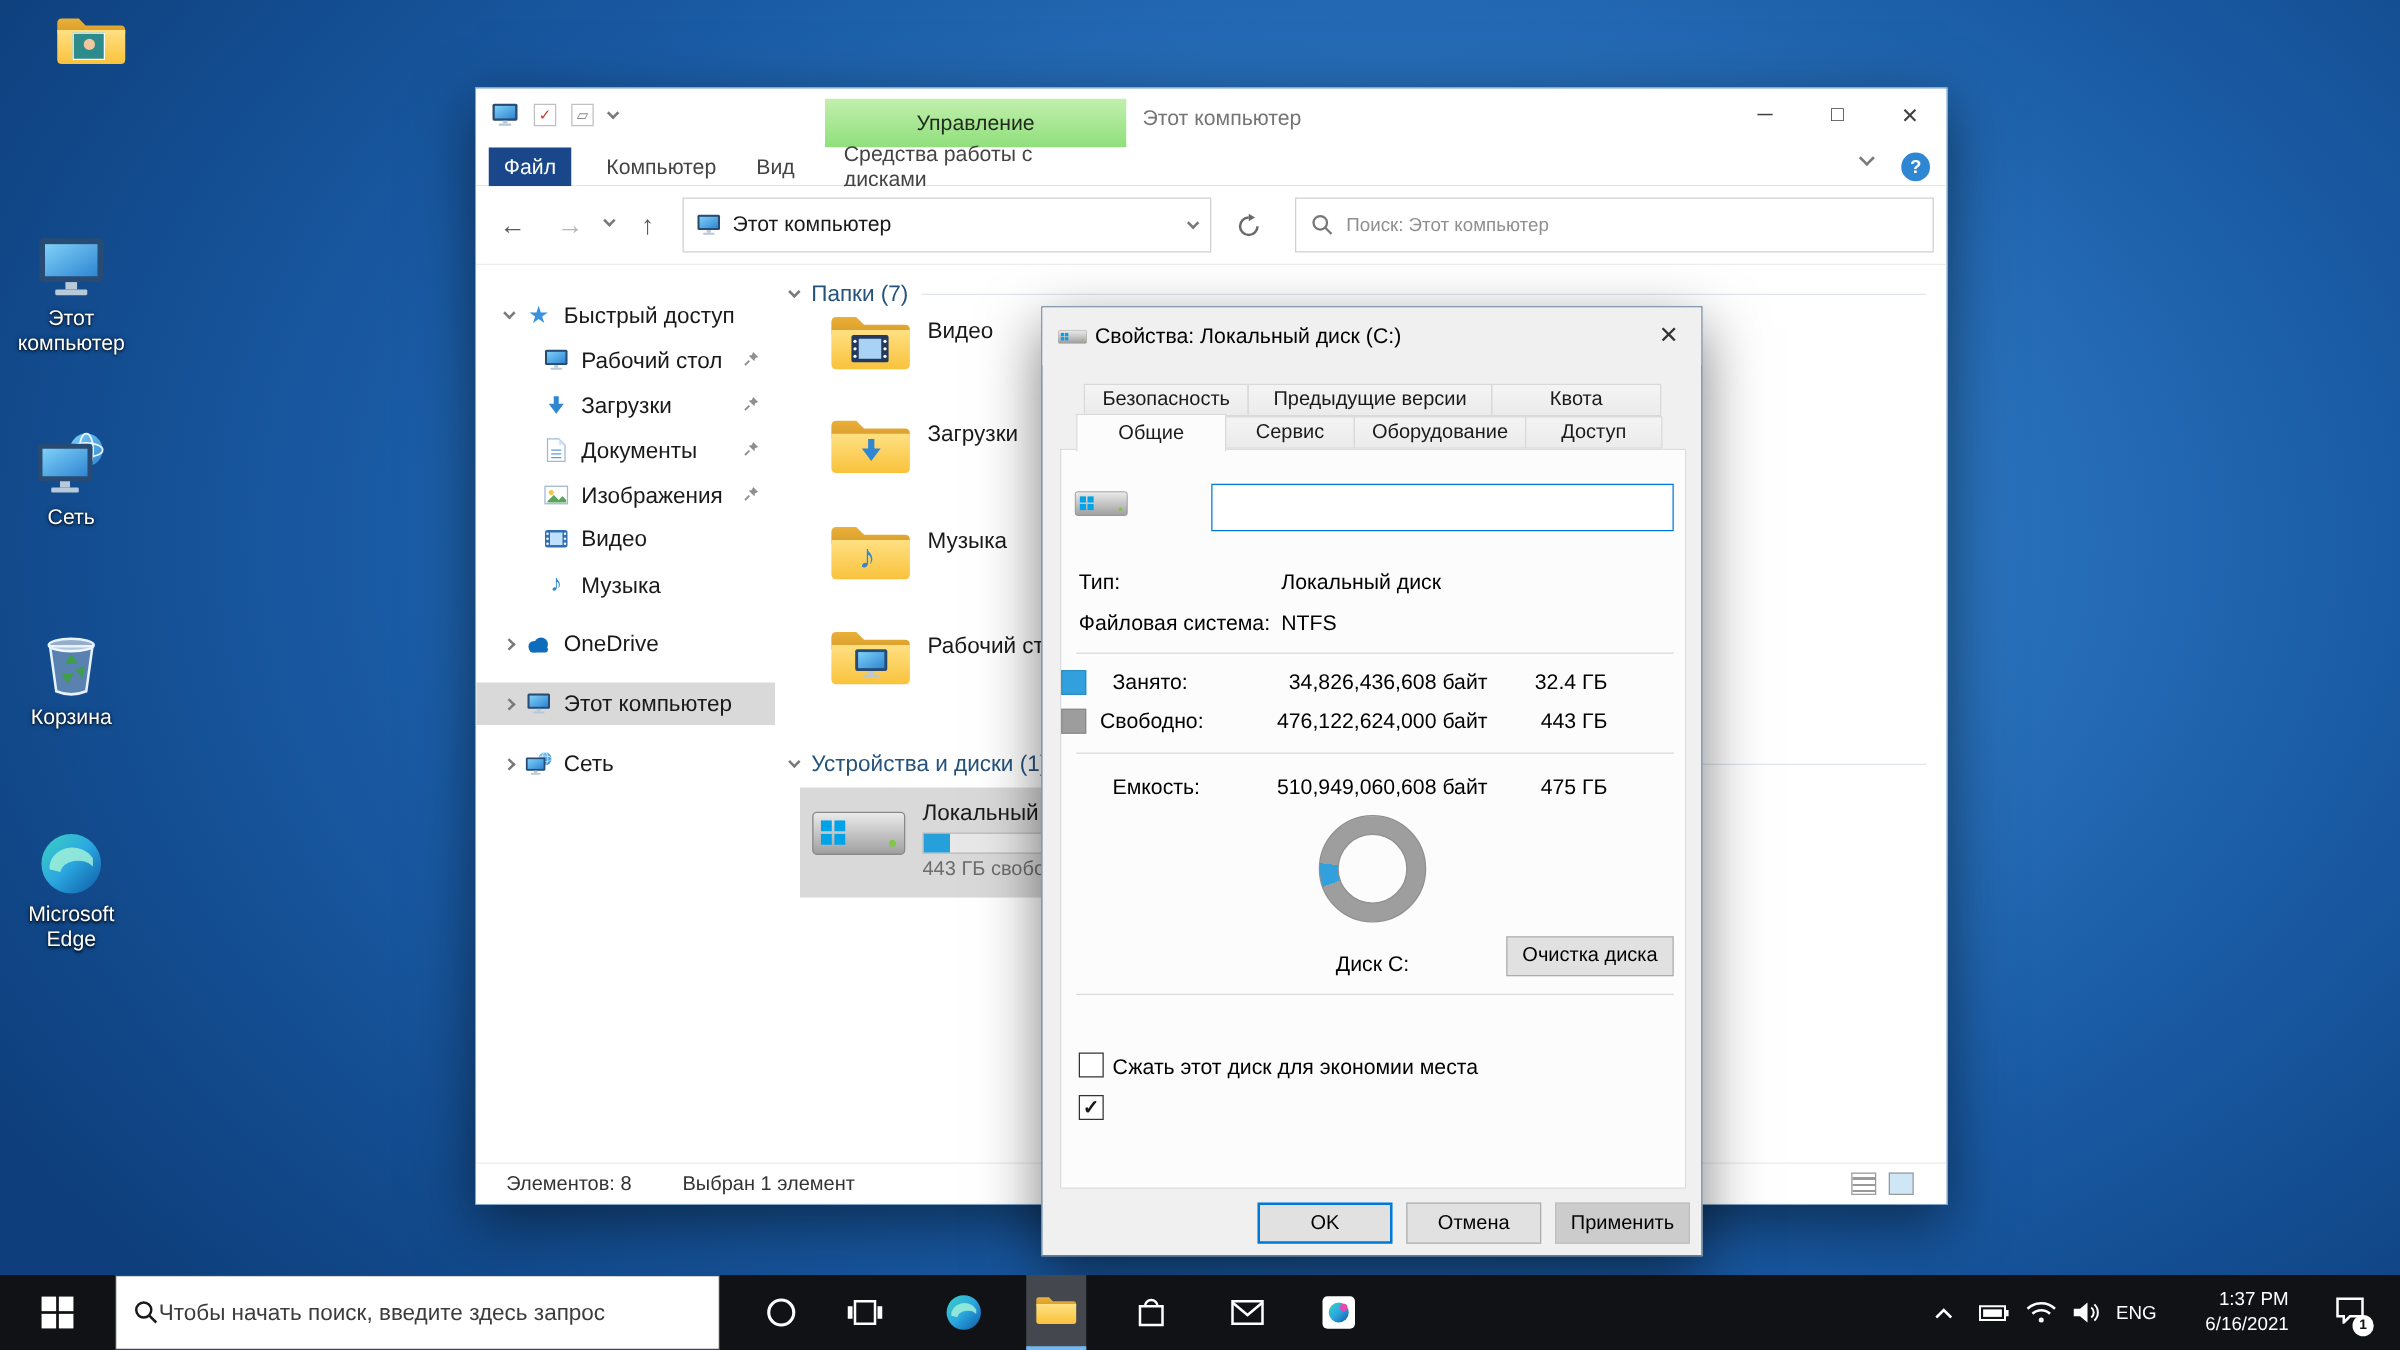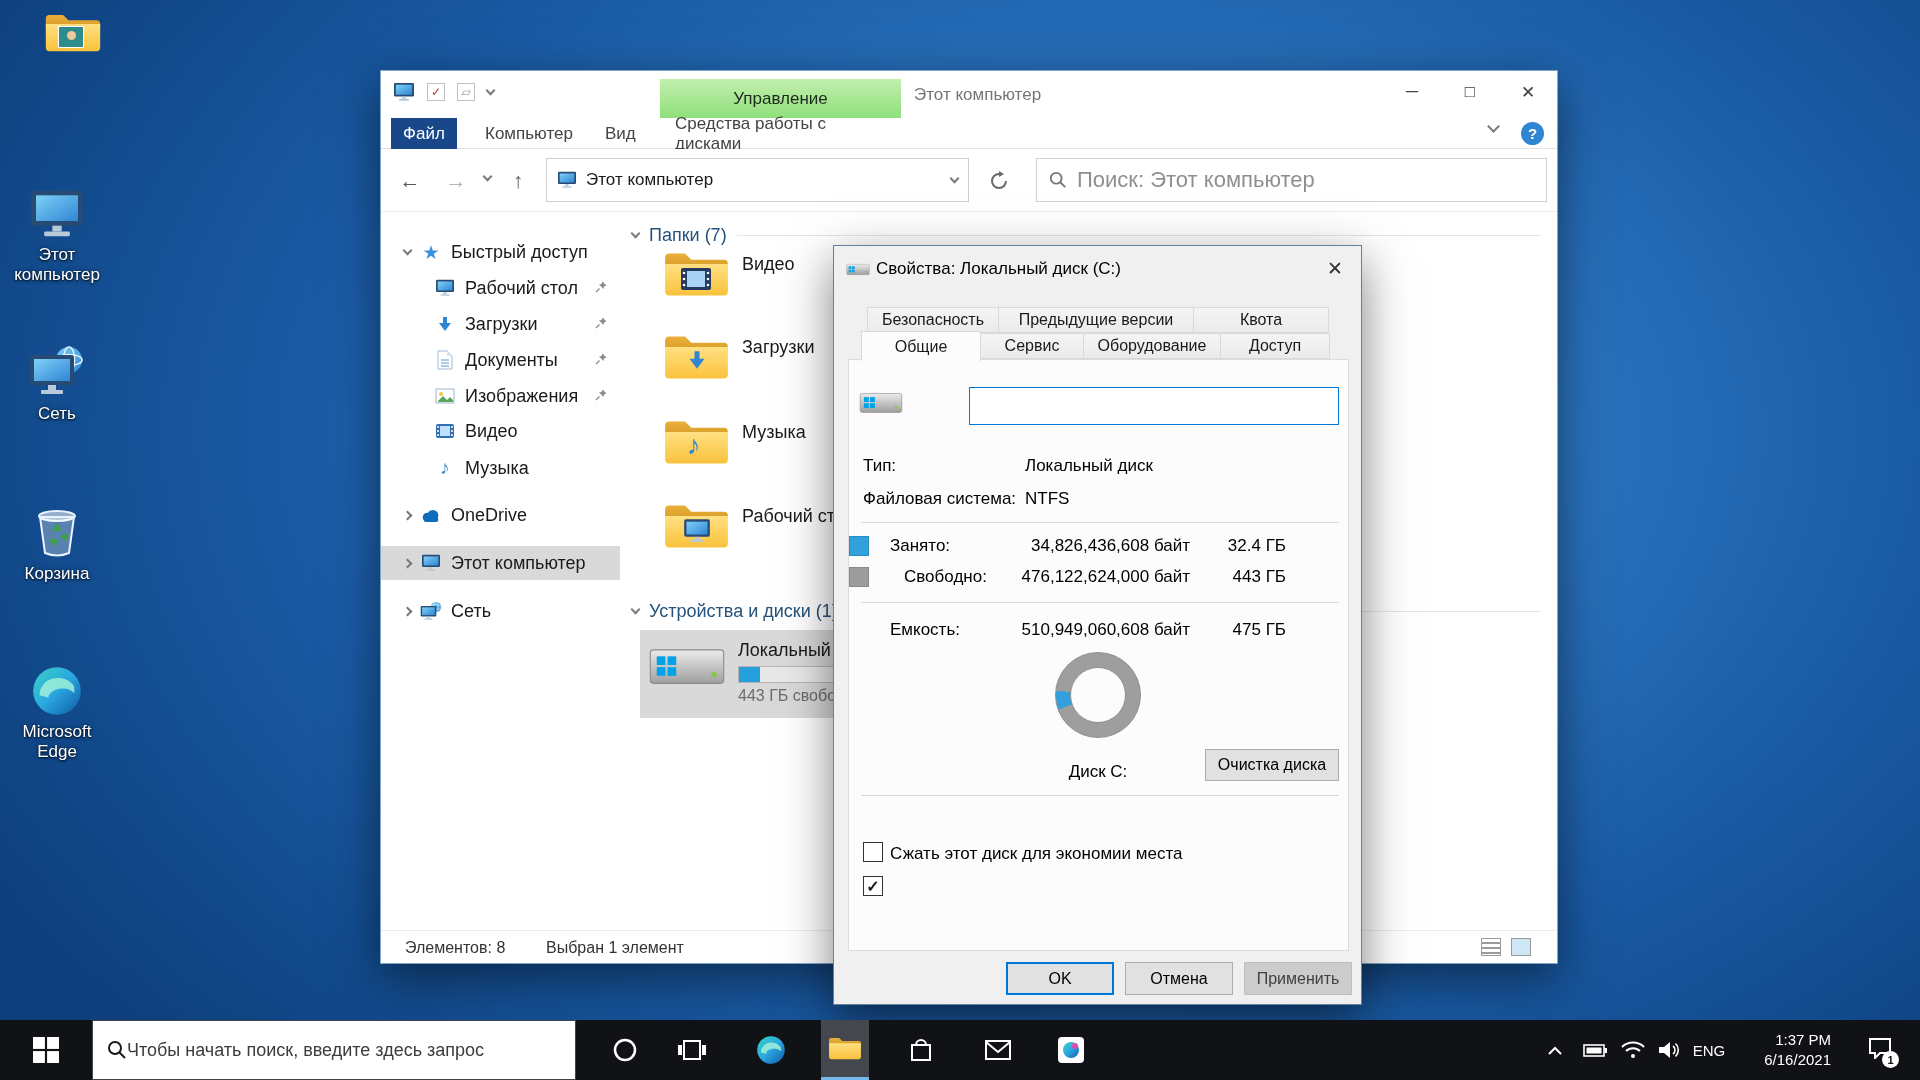--- a/index.html
+++ b/index.html
@@ -32,21 +32,21 @@
   .rtab { position:absolute; top:0; height:31px; display:flex; align-items:center; }
   .ribbon-exp { position:absolute; top:8px; }
   .help-circle { position:absolute; left:1140px; top:4px; width:23px; height:23px; border-radius:50%; background:#2f86d3; color:#fff; font-size:15px; font-weight:bold; display:flex; align-items:center; justify-content:center; }
 
   .ex-nav { position:absolute; left:0; top:78px; right:0; height:63px; background:#fff; border-bottom:1px solid #ececec; }
   .nav-glyph { position:absolute; top:0; height:63px; display:flex; align-items:center; justify-content:center; font-size:21px; }
   .addr { position:absolute; left:165px; top:9px; width:423px; height:44px; border:1px solid #d0d0d0; background:#fff;
     display:flex; align-items:center; gap:9px; padding:0 10px; font-size:17px; color:#1a1a1a; }
   .searchbox { position:absolute; left:655px; top:9px; width:511px; height:44px; border:1px solid #d0d0d0; background:#fff;
     display:flex; align-items:center; gap:10px; padding:0 12px; }
-  .searchbox input { border:none; outline:none; flex:1; font-size:22px; font-family:"Liberation Sans",sans-serif; color:#7f1d1d; }
+  .searchbox input { border:none; outline:none; flex:1; font-size:15px; font-family:"Liberation Sans",sans-serif; color:#7f1d1d; }
   .searchbox input::placeholder { color:#8f8f8f; }
 
   .chev { display:inline-block; width:9px; height:9px; border-right:2px solid #7a7a7a; border-bottom:2px solid #7a7a7a; }
   .chev.down { transform:rotate(45deg); margin-top:-4px; }
   .chev.right { transform:rotate(-45deg); }
   .chev.small { width:7px; height:7px; }
 
   .ex-sidebar { position:absolute; left:0; top:141px; width:239px; bottom:33px; background:#fff; font-size:18px; color:#1a1a1a; }
   .sb-row { position:absolute; left:0; right:0; height:34px; display:flex; align-items:center; gap:9px; }
   .sb-row .lead { width:30px; display:flex; justify-content:flex-end; }
@@ -95,21 +95,21 @@
   .sq.used { background:#31a0dc; border:1px solid #2a8ec4; }
   .sq.free { background:#9d9d9d; border:1px solid #8a8a8a; }
   .bytes { position:absolute; left:120px; width:221px; text-align:right; }
   .gbs { position:absolute; left:341px; width:96px; text-align:right; }
   .donut { position:absolute; left:206px; top:292px; width:86px; height:86px; border-radius:50%; border:1px solid #8f8f8f;
     background:conic-gradient(#9e9e9e 0 250deg, #31a0dc 250deg 276deg, #9e9e9e 276deg 360deg); }
   .donut::after { content:""; position:absolute; inset:14px; border-radius:50%; background:#fcfcfc; border:1px solid #8f8f8f; }
   .disk-cap { position:absolute; left:196px; top:402px; width:106px; text-align:center; }
   .btn { display:flex; align-items:center; justify-content:center; font-size:16px; background:#e1e1e1; border:1px solid #adadad; }
   .btn.default { border:2px solid #0078d7; }
-  .btn.disabled { background:#cccccc; border:1px solid #bfbfbf; color:#404040; }
+  .btn.disabled { background:#cccccc; border:1px solid #bfbfbf; color:#000000; }
   .cleanup { position:absolute; left:356px; top:389px; width:134px; height:32px; }
   .cb-box { position:absolute; left:14px; width:20px; height:20px; border:1px solid #333; background:#fff;
     display:flex; align-items:center; justify-content:center; font-size:16px; font-weight:bold; color:#1a1a1a; }
   .cb-lbl { position:absolute; left:41px; width:448px; line-height:1.35; }
   .dlg-btn { position:absolute; top:716px; width:108px; height:33px; }
 
   
   #taskbar { position:absolute; left:0; bottom:0; width:1920px; height:60px; background:#101216; }
   .tb-start { position:absolute; left:0; top:0; width:92px; height:60px; display:flex; align-items:center; justify-content:center; }
   .tb-search { position:absolute; left:92px; top:0; width:484px; height:60px; background:#fff; border:1px solid #40454d;
@@ -543,21 +543,21 @@
       <span class="p-abs" style="left:176px; top:129px;">NTFS</span>
 
       <div class="sep" style="top:162px;"></div>
 
       <span class="sq used" style="top:176px;"></span>
       <span class="p-abs" style="left:41px; top:176px;">Занято:</span>
       <span class="bytes" style="top:176px;">34,826,436,608 байт</span>
       <span class="gbs" style="top:176px;">32.4 ГБ</span>
 
       <span class="sq free" style="top:207px;"></span>
-      <span class="p-abs" style="left:55px; top:207px;">Свободно:</span>
+      <span class="p-abs" style="left:31px; top:207px;">Свободно:</span>
       <span class="bytes" style="top:207px;">476,122,624,000 байт</span>
       <span class="gbs" style="top:207px;">443 ГБ</span>
 
       <div class="sep" style="top:242px;"></div>
 
       <span class="p-abs" style="left:41px; top:260px;">Емкость:</span>
       <span class="bytes" style="top:260px;">510,949,060,608 байт</span>
       <span class="gbs" style="top:260px;">475 ГБ</span>
 
       <div class="donut"></div>

